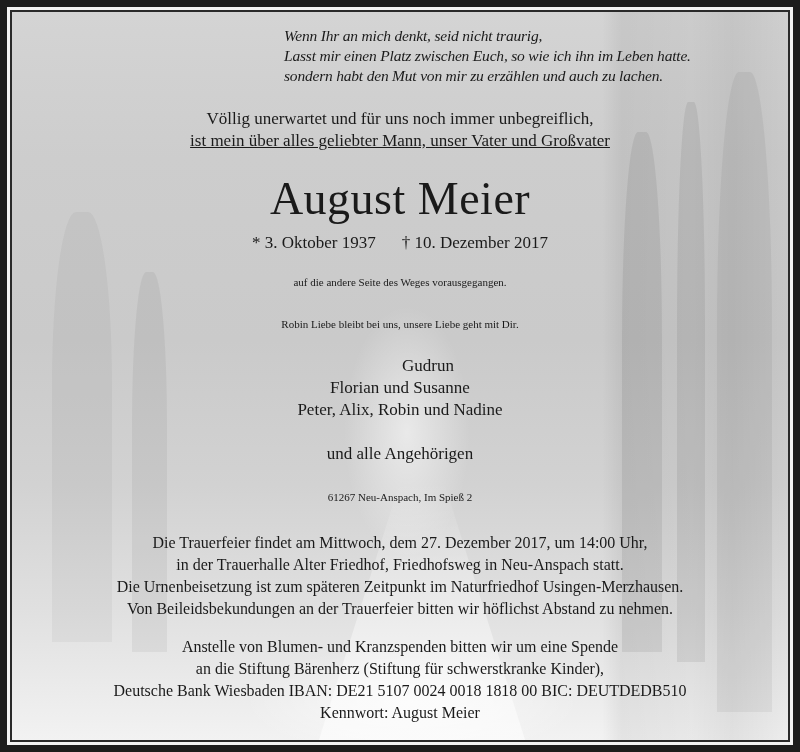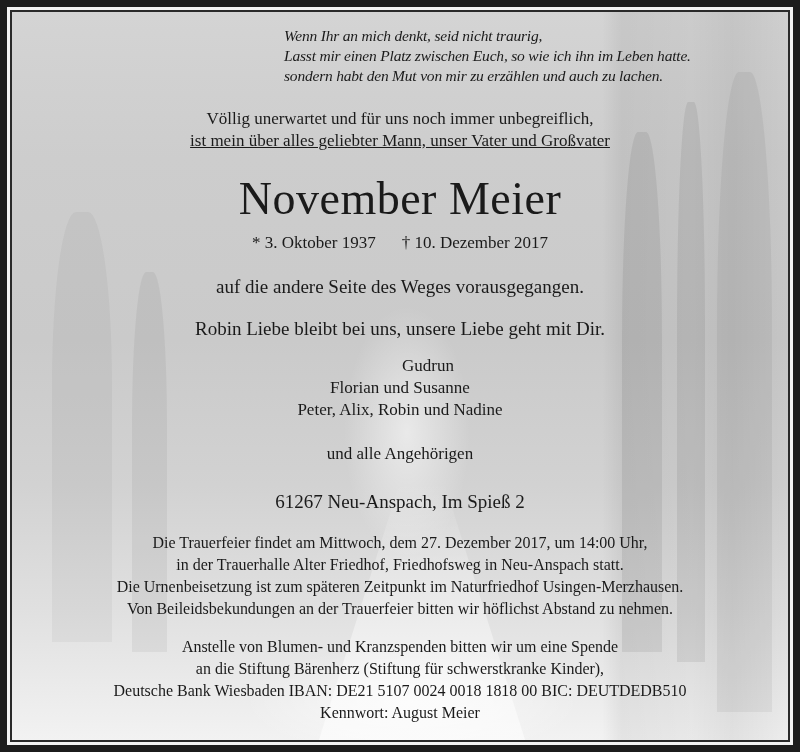--- a/index.html
+++ b/index.html
@@ -47,21 +47,21 @@
       position: absolute; left: 284px; top: 26px;
       font-style: italic; font-size: 15.5px; line-height: 20px;
       letter-spacing: -0.2px;
     }
     .poem div { white-space: nowrap; }
     .intro { font-size: 17px; line-height: 21px; }
     .name { font-size: 46px; line-height: 50px; letter-spacing: 0.5px; }
     .dates { font-size: 17px; }
     .dates span { display: inline-block; }
     .dates .gap { width: 26px; }
-    .std { font-size: 19px; }
+    .std { font-size: 11px; }
     .family { font-size: 17px; line-height: 22px; }
     .cond { font-size: 17px; line-height: 21px; transform: scaleX(0.94); transform-origin: center; }
   </style>
 </head>
 <body>
 
 <div class="frame-outer"></div>
 <div class="frame-gap"></div>
 <div class="frame-inner">
   <div class="photo">
@@ -78,21 +78,21 @@
 
   <div class="poem">
     <div>Wenn Ihr an mich denkt, seid nicht traurig,</div>
     <div>Lasst mir einen Platz zwischen Euch, so wie ich ihn im Leben hatte.</div>
     <div>sondern habt den Mut von mir zu erzählen und auch zu lachen.</div>
   </div>
 
   <div class="line intro" style="top:108px;">Völlig unerwartet und für uns noch immer unbegreiflich,</div>
   <div class="line intro" style="top:130px;text-decoration:underline;">ist mein über alles geliebter Mann, unser Vater und Großvater</div>
 
-  <div class="line name" style="top:174px;">November Meier</div>
+  <div class="line name" style="top:174px;">August Meier</div>
 
   <div class="line dates" style="top:233px;">
     <span>* 3. Oktober 1937</span><span class="gap"></span><span>† 10. Dezember 2017</span>
   </div>
 
   <div class="line std" style="top:276px;">auf die andere Seite des Weges vorausgegangen.</div>
   <div class="line std" style="top:318px;">Robin Liebe bleibt bei uns, unsere Liebe geht mit Dir.</div>
 
   <div class="line family" style="top:355px;padding-left:28px;">Gudrun</div>
   <div class="line family" style="top:377px;">Florian und Susanne</div>

